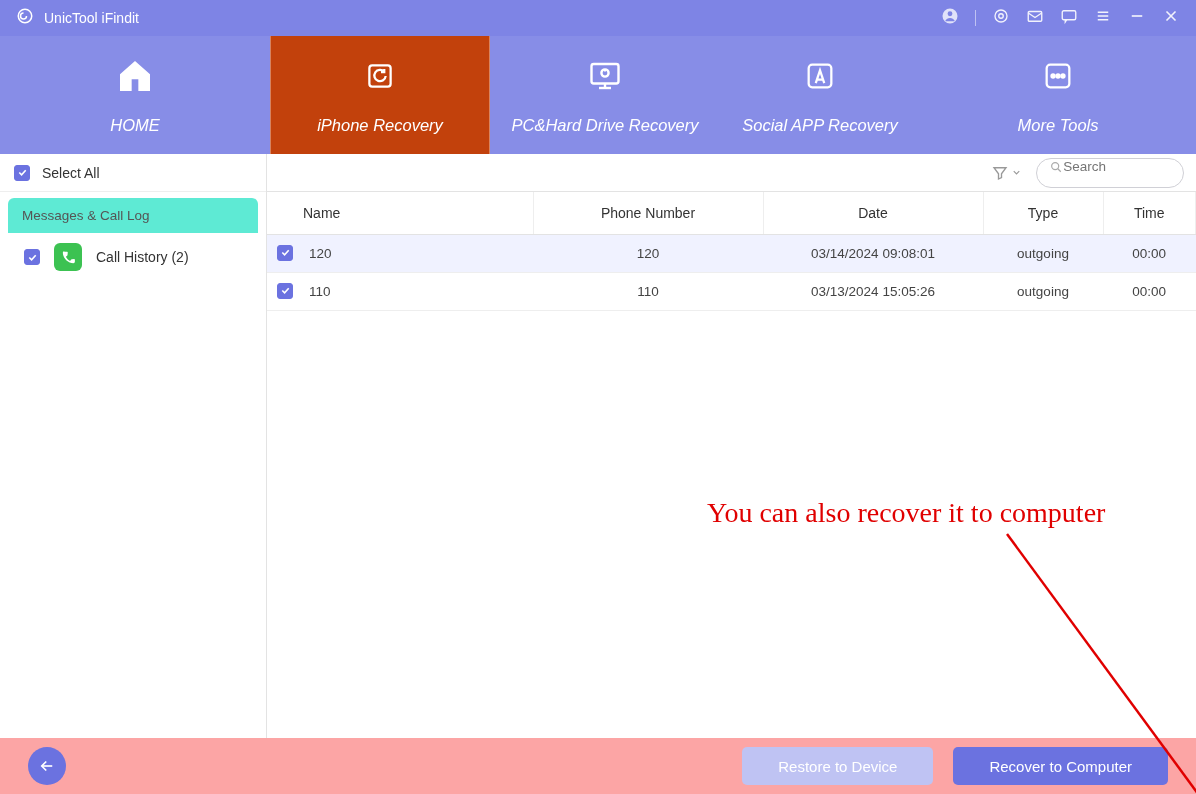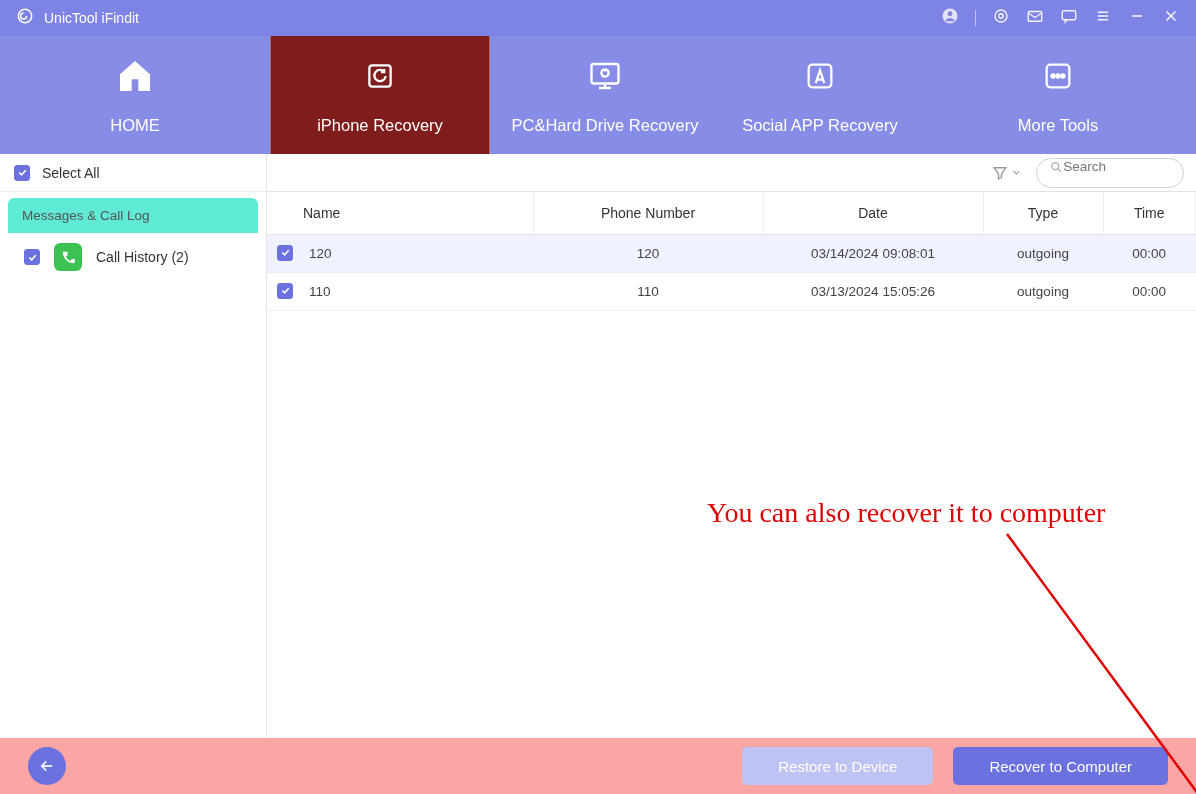--- a/index.html
+++ b/index.html
@@ -9,23 +9,23 @@
   .titlebar { height: 36px; background: #7e84e5; display: flex; align-items: center; padding: 0 16px; color: #fff; }
   .titlebar-left { display: flex; align-items: center; gap: 10px; }
   .app-logo { width: 18px; height: 18px; }
   .app-title { font-size: 14px; }
   .titlebar-right { margin-left: auto; display: flex; align-items: center; gap: 16px; }
   .titlebar-right svg, .titlebar-right .ticon { width: 18px; height: 18px; opacity: 0.9; }
   .divider { width: 1px; height: 16px; background: rgba(255,255,255,0.5); }
 
   
   .nav { height: 118px; background: #878de7; display: flex; }
-  .nav-tab { flex: none; display: flex; flex-direction: column; align-items: center; justify-content: center; color: #fff; gap: 20px; cursor: pointer; }
+  .nav-tab { flex: none; display: flex; flex-direction: column; align-items: center; justify-content: center; color: #fff; gap: 20px; cursor: pointer; font-style: italic; }
   .nav-tab.home { width: 270px; }
-  .nav-tab.tab1 { width: 220px; border-left: 1px solid rgba(255,255,255,0.35); border-right: 1px solid rgba(255,255,255,0.35); background: #7f1d1d; }
+  .nav-tab.tab1 { width: 220px; border-left: 1px solid rgba(255,255,255,0.35); border-right: 1px solid rgba(255,255,255,0.35); background: #c2410c; }
   .nav-tab.tab2 { width: 230px; }
   .nav-tab.tab3 { width: 200px; }
   .nav-tab.tab4 { flex: 1; }
   .nav-label { font-size: 16.5px; }
   .nav-icon { height: 40px; display: flex; align-items: center; justify-content: center; }
 
   
   .body { display: flex; height: calc(794px - 36px - 118px - 56px); position: relative; }
 
   

